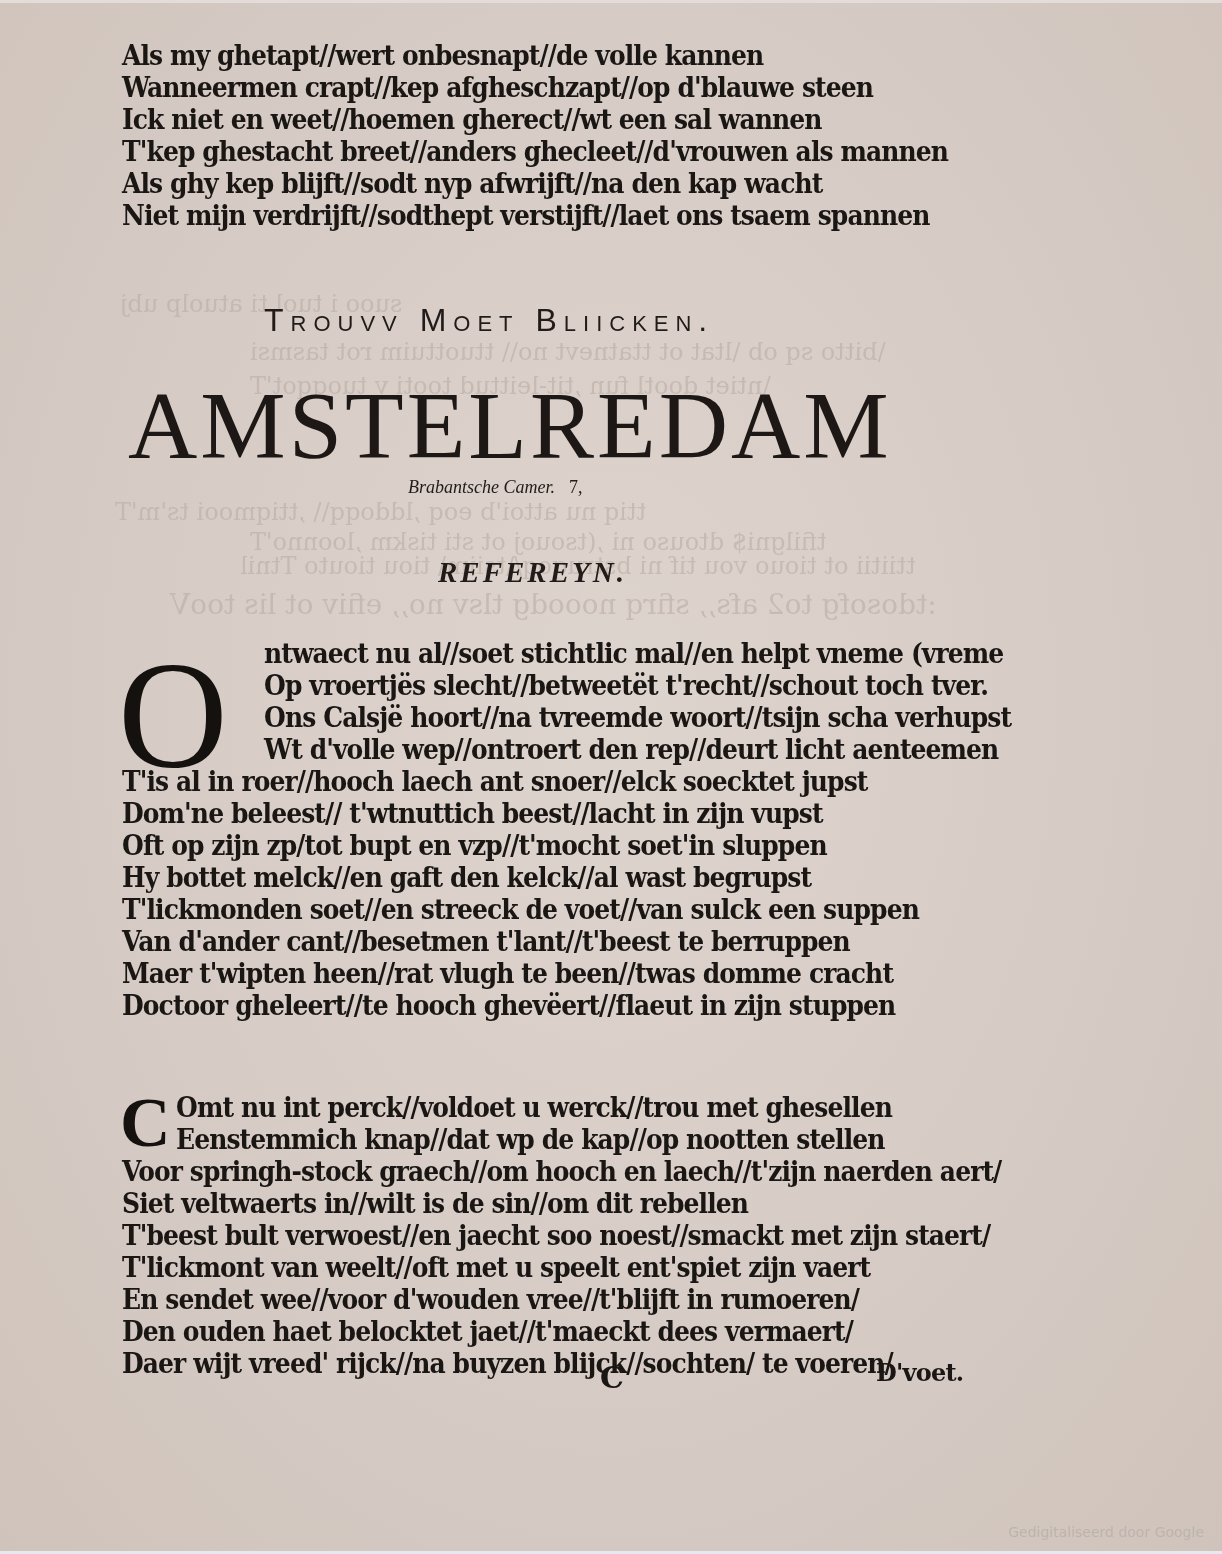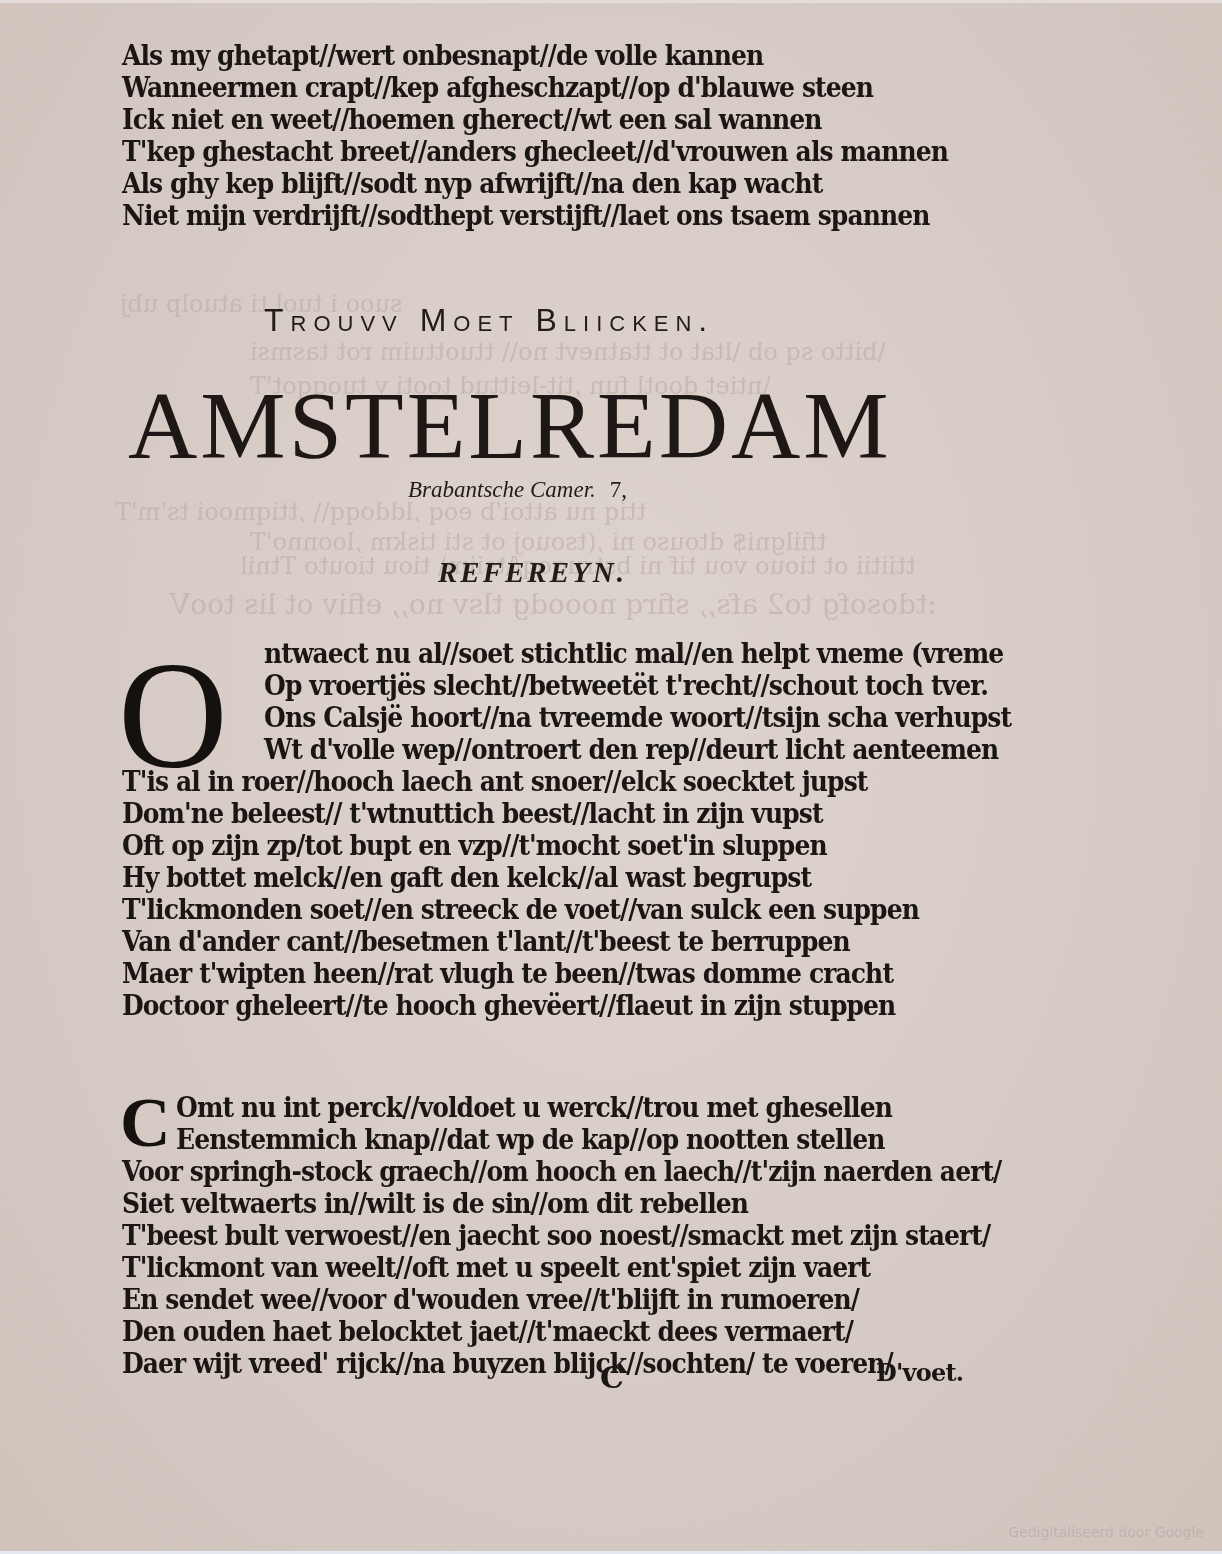--- a/index.html
+++ b/index.html
@@ -40,21 +40,21 @@
     font-family: Liberation Sans, sans-serif; font-size: 32px; color: #211c19;
     letter-spacing: 7px; white-space: nowrap; font-variant: small-caps;
   }
   .city {
     position: absolute; top: 378px; left: 128px; width: 850px;
     font-family: "Liberation Serif", serif; font-size: 96px; color: #1d1815;
     letter-spacing: 3px; white-space: nowrap; line-height: 1;
   }
   .subtitle {
     position: absolute; top: 477px; left: 408px;
-    font-family: "Liberation Serif", serif; font-style: italic; font-size: 23px;
+    font-family: "Liberation Serif", serif; font-style: italic; font-size: 18px;
     color: #211c19; white-space: nowrap;
   }
   .subtitle .num { font-style: normal; margin-left: 14px; }
   .genre {
     position: absolute; top: 556px; left: 438px;
     font-family: "Liberation Serif", serif; font-style: italic; font-weight: bold;
     font-size: 29px; letter-spacing: 3px; color: #211c19; white-space: nowrap;
   }
   .dropcap-o {
     position: absolute; left: 118px; top: 640px;

